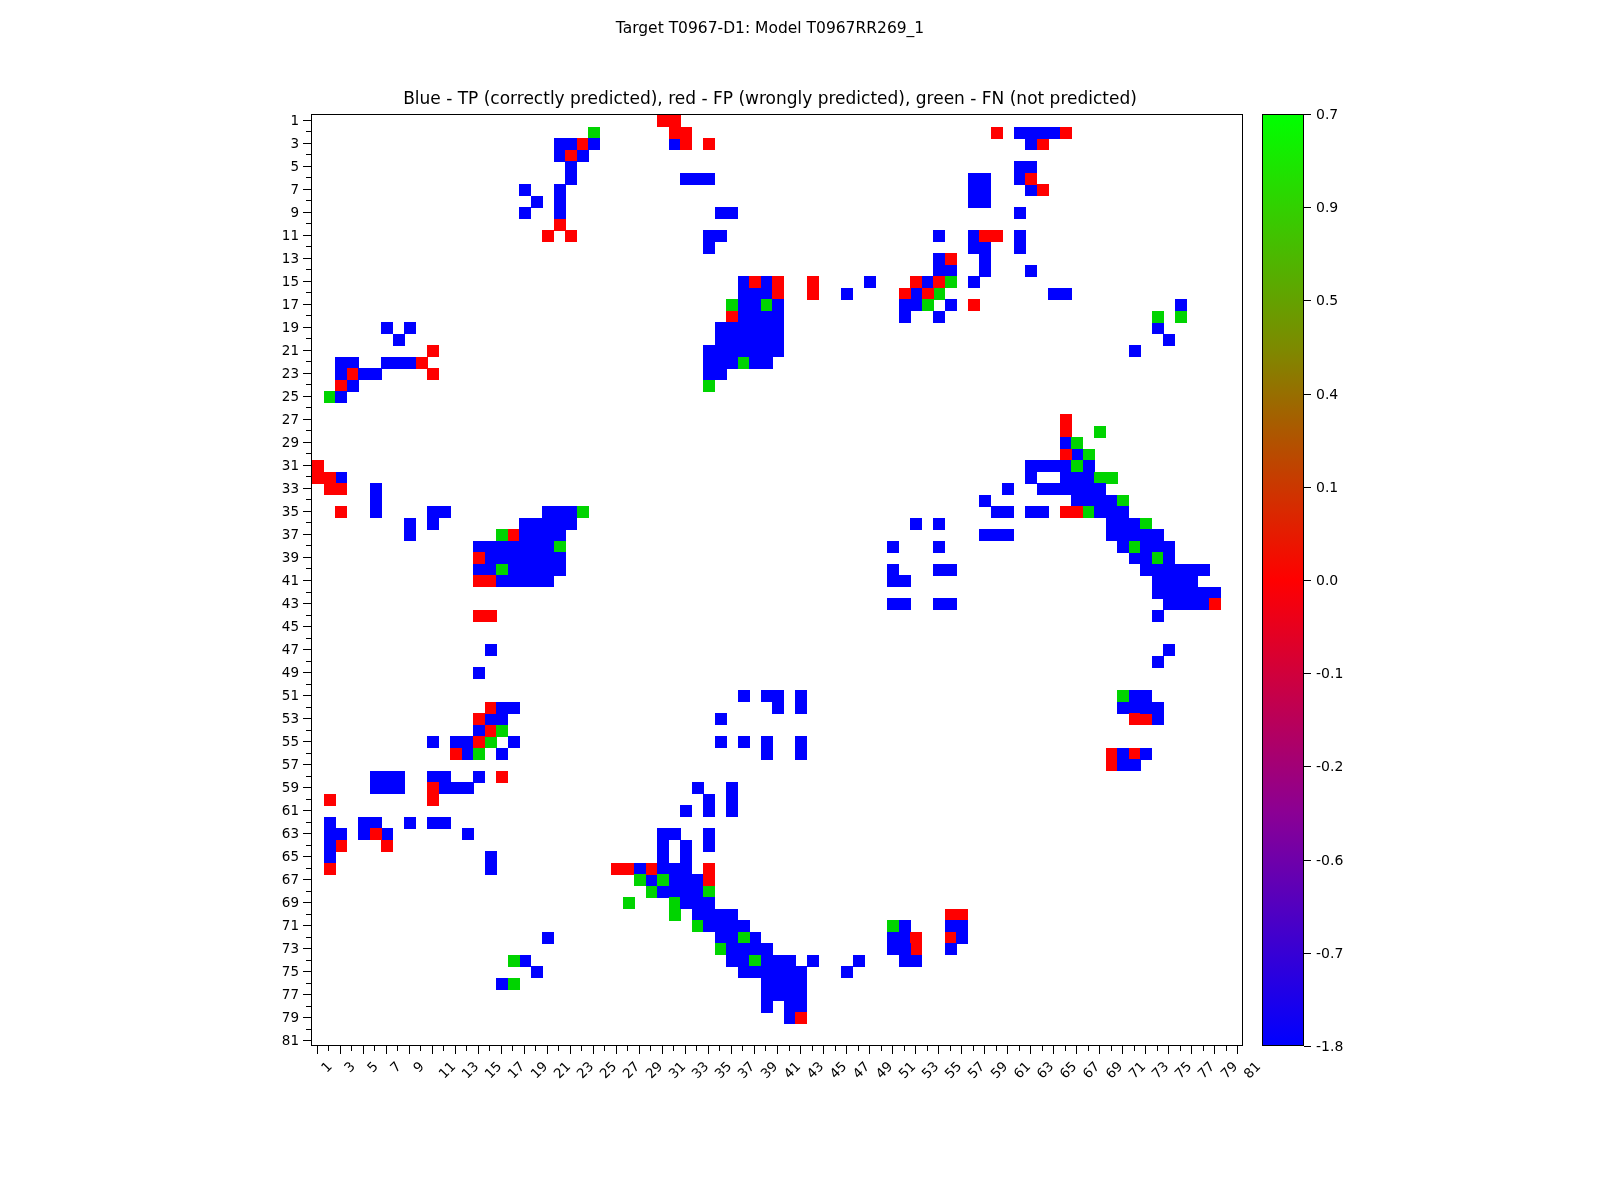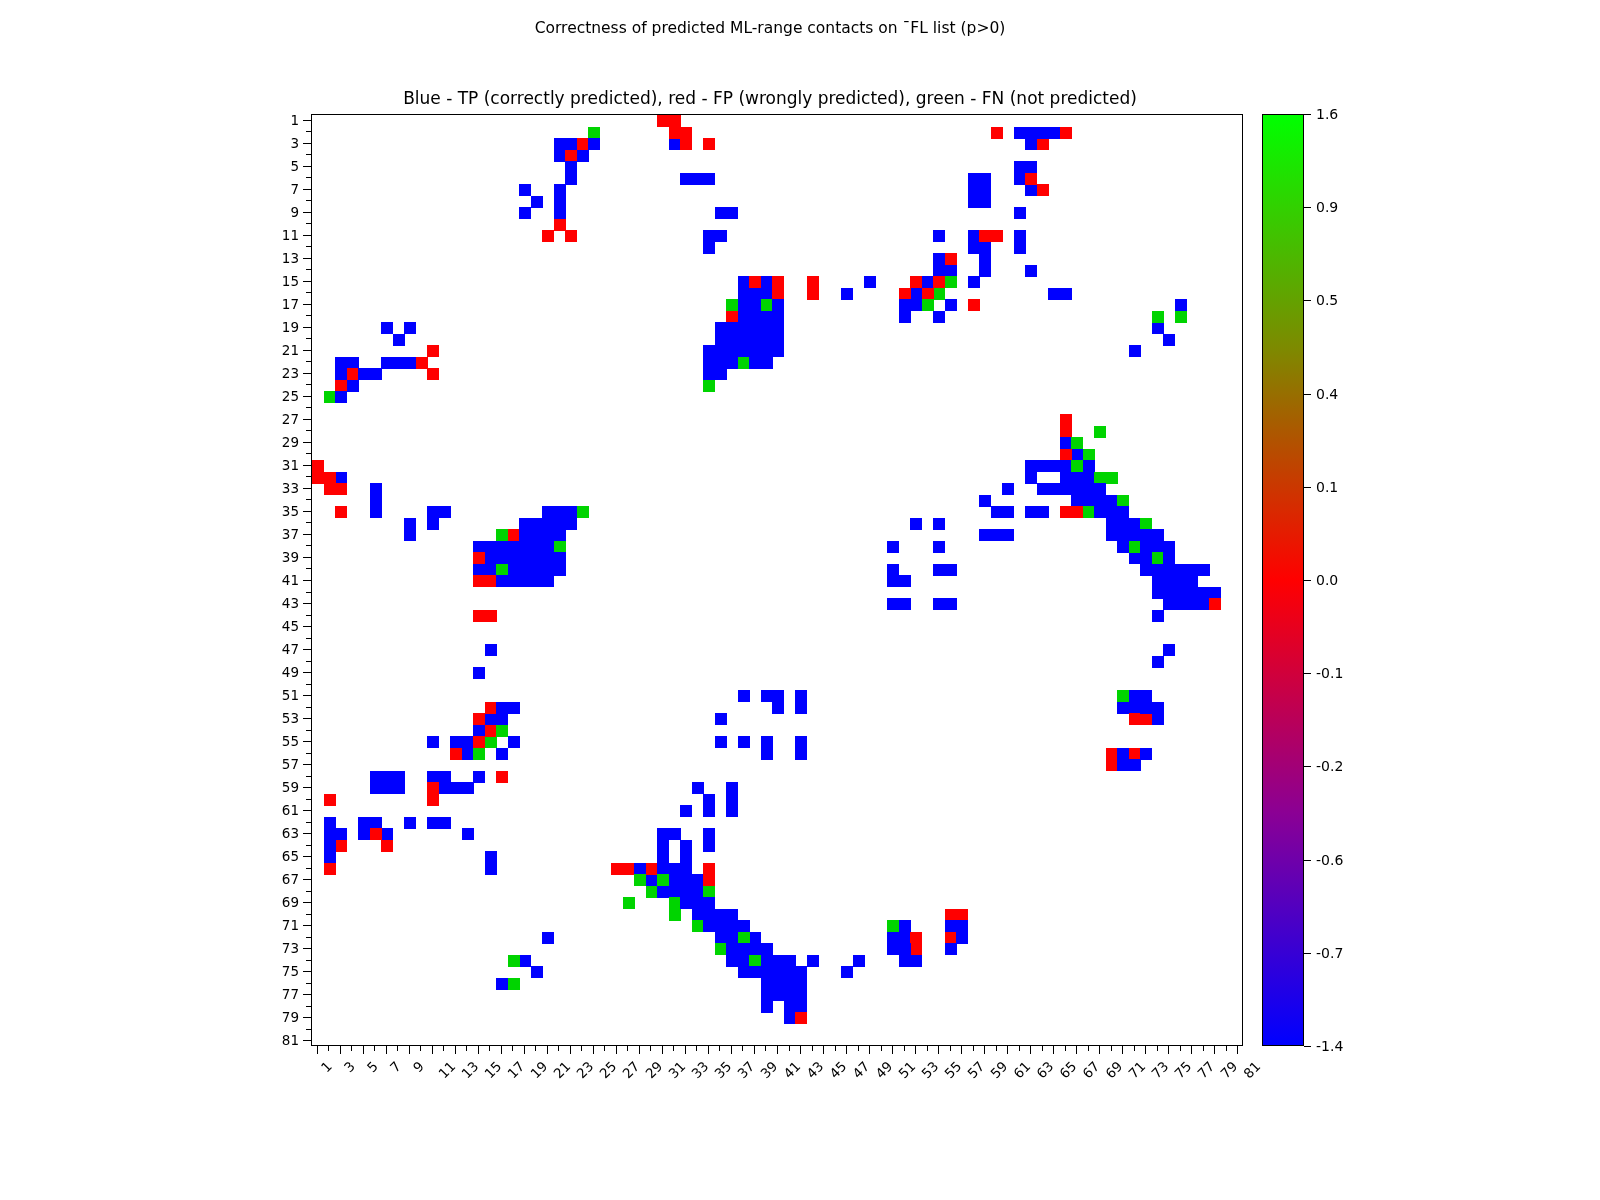--- a/index.html
+++ b/index.html
@@ -29,21 +29,21 @@
   #cbar{position:absolute;left:1262px;top:114px;width:42px;height:932px;
         border:1px solid #000;box-sizing:border-box;
         background:linear-gradient(to bottom,#00ff00 0%,#7d8a00 25%,#ff0000 50%,#8b0094 75%,#0000ff 100%);}
   .cbtick{position:absolute;left:1304px;width:7px;height:1px;background:#000;}
   .cblab{position:absolute;left:1316px;font-size:14px;color:#000;line-height:12px;}
 </style>
 </head>
 <body>
 
 <div class="title-block">
-  <div class="title-line">Correctness of predicted ML-range contacts on ¯FL list (p&gt;0)</div>
+  <div class="title-line">Target T0967-D1: Model T0967RR269_1</div>
 </div>
 
 <div class="legend-line">Blue - TP (correctly predicted), red - FP (wrongly predicted), green - FN (not predicted)</div>
 
 <div id="plot">
   <div id="cells">
       <div class="cell" style="left: 356.691px; top: 0px; width: 12.0062px; height: 12.0062px; background: rgb(255, 0, 0);"></div>
       <div class="cell" style="left: 0px; top: 356.691px; width: 12.0062px; height: 12.0062px; background: rgb(255, 0, 0);"></div>
       <div class="cell" style="left: 678.864px; top: 11.5062px; width: 12.0062px; height: 12.0062px; background: rgb(255, 0, 0);"></div>
       <div class="cell" style="left: 11.5062px; top: 678.864px; width: 12.0062px; height: 12.0062px; background: rgb(255, 0, 0);"></div>
@@ -951,34 +951,34 @@
     <div class="tick" style="left: 1225.74px; top: 1046px; width: 1px; height: 5px;"></div>
     <div class="tick" style="left: 303px; top: 1040.25px; width: 8px; height: 1px;"></div>
     <div class="tick" style="left: 1237.25px; top: 1046px; width: 1px; height: 8px;"></div>
     <div class="ylab" style="left: 241px; top: 1034.25px; width: 58px; right: auto;">81</div>
     <div class="xlab" style="left: 1235.25px; top: 1058px;">81</div>
   </div>
 
 <div id="cbar"></div>
 <div id="cbar-ticks">
     <div class="cbtick" style="top: 114px;"></div>
-    <div class="cblab" style="top: 108px;">1.6</div>
+    <div class="cblab" style="top: 108px;">0.7</div>
     <div class="cbtick" style="top: 207.2px;"></div>
     <div class="cblab" style="top: 201.2px;">0.9</div>
     <div class="cbtick" style="top: 300.4px;"></div>
     <div class="cblab" style="top: 294.4px;">0.5</div>
     <div class="cbtick" style="top: 393.6px;"></div>
     <div class="cblab" style="top: 387.6px;">0.4</div>
     <div class="cbtick" style="top: 486.8px;"></div>
     <div class="cblab" style="top: 480.8px;">0.1</div>
     <div class="cbtick" style="top: 580px;"></div>
     <div class="cblab" style="top: 574px;">0.0</div>
     <div class="cbtick" style="top: 673.2px;"></div>
     <div class="cblab" style="top: 667.2px;">-0.1</div>
     <div class="cbtick" style="top: 766.4px;"></div>
     <div class="cblab" style="top: 760.4px;">-0.2</div>
     <div class="cbtick" style="top: 859.6px;"></div>
     <div class="cblab" style="top: 853.6px;">-0.6</div>
     <div class="cbtick" style="top: 952.8px;"></div>
     <div class="cblab" style="top: 946.8px;">-0.7</div>
     <div class="cbtick" style="top: 1046px;"></div>
-    <div class="cblab" style="top: 1040px;">-1.4</div>
+    <div class="cblab" style="top: 1040px;">-1.8</div>
   </div>
 
 </body></html>

